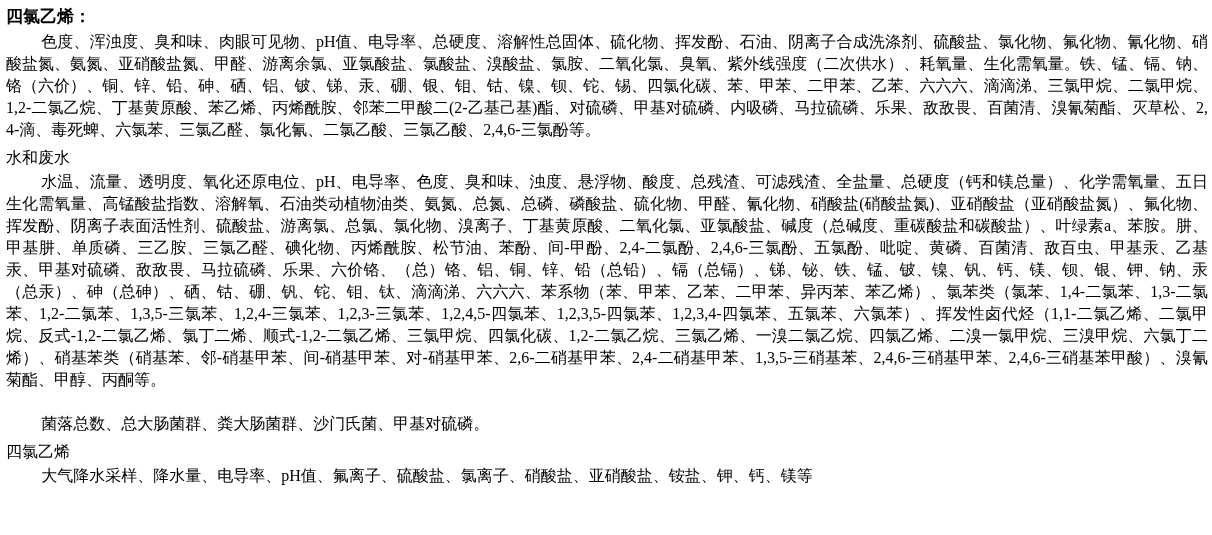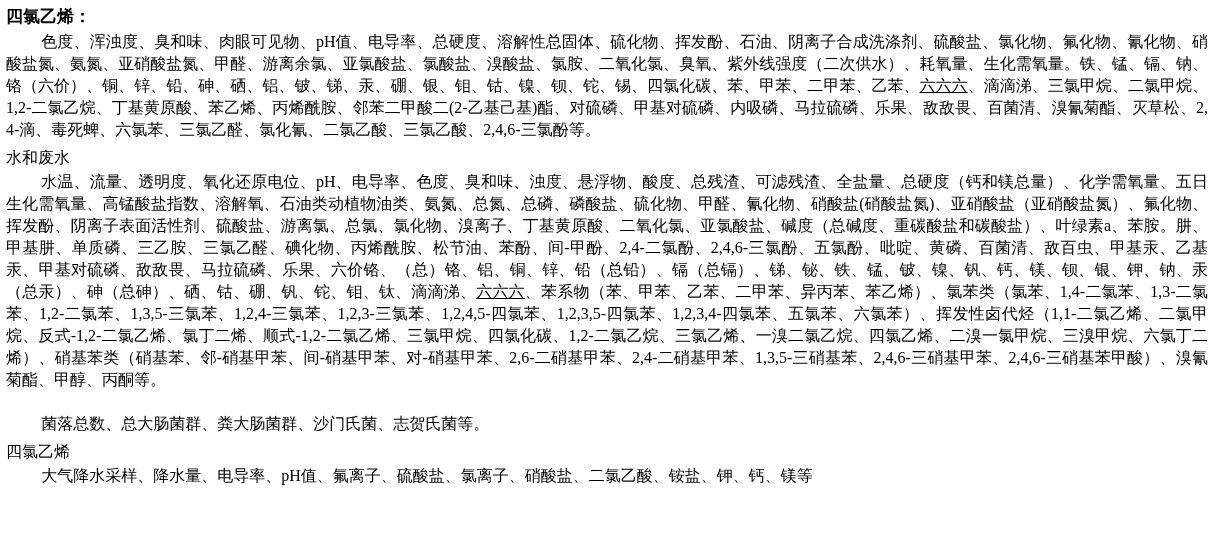--- a/index.html
+++ b/index.html
@@ -33,38 +33,37 @@
     margin: 2px 0 0 0;
     text-align: justify;
     text-justify: inter-character;
     word-break: break-all;
     text-indent: 2.2em;
   }
   .para.gap-before {
     margin-top: 22px;
   }
   .u {
-    text-decoration: underline;
   }
 </style>
 </head>
 <body>
 
 <div class="doc">
 
   <div class="heading">四氯乙烯：</div>
 
   <div class="section">
     <p class="para"><span>色度、浑浊度、臭和味、肉眼可见物、pH值、电导率、总硬度、溶解性总固体、硫化物、挥发酚、石油、阴离子合成洗涤剂、硫酸盐、氯化物、氟化物、氰化物、硝酸盐氮、氨氮、亚硝酸盐氮、甲醛、游离余氯、亚氯酸盐、氯酸盐、溴酸盐、氯胺、二氧化氯、臭氧、紫外线强度（二次供水）、耗氧量、生化需氧量。铁、锰、镉、钠、铬（六价）、铜、锌、铅、砷、硒、铝、铍、锑、汞、硼、银、钼、钴、镍、钡、铊、锡、四氯化碳、苯、甲苯、二甲苯、乙苯、</span><span class="u">六六六</span><span>、滴滴涕、三氯甲烷、二氯甲烷、1,2-二氯乙烷、丁基黄原酸、苯乙烯、丙烯酰胺、邻苯二甲酸二(2-乙基己基)酯、对硫磷、甲基对硫磷、内吸磷、马拉硫磷、乐果、敌敌畏、百菌清、溴氰菊酯、灭草松、2,4-滴、毒死蜱、六氯苯、三氯乙醛、氯化氰、二氯乙酸、三氯乙酸、2,4,6-三氯酚等。</span></p>
   </div>
 
   <div class="section">
     <div class="section-title">水和废水</div>
     <p class="para"><span>水温、流量、透明度、氧化还原电位、pH、电导率、色度、臭和味、浊度、悬浮物、酸度、总残渣、可滤残渣、全盐量、总硬度（钙和镁总量）、化学需氧量、五日生化需氧量、高锰酸盐指数、溶解氧、石油类动植物油类、氨氮、总氮、总磷、磷酸盐、硫化物、甲醛、氰化物、硝酸盐(硝酸盐氮)、亚硝酸盐（亚硝酸盐氮）、氟化物、挥发酚、阴离子表面活性剂、硫酸盐、游离氯、总氯、氯化物、溴离子、丁基黄原酸、二氧化氯、亚氯酸盐、碱度（总碱度、重碳酸盐和碳酸盐）、叶绿素a、苯胺。肼、甲基肼、单质磷、三乙胺、三氯乙醛、碘化物、丙烯酰胺、松节油、苯酚、间-甲酚、2,4-二氯酚、2,4,6-三氯酚、五氯酚、吡啶、黄磷、百菌清、敌百虫、甲基汞、乙基汞、甲基对硫磷、敌敌畏、马拉硫磷、乐果、六价铬、（总）铬、铝、铜、锌、铅（总铅）、镉（总镉）、锑、铋、铁、锰、铍、镍、钒、钙、镁、钡、银、钾、钠、汞（总汞）、砷（总砷）、硒、钴、硼、钒、铊、钼、钛、滴滴涕、</span><span class="u">六六六</span><span>、苯系物（苯、甲苯、乙苯、二甲苯、异丙苯、苯乙烯）、氯苯类（氯苯、1,4-二氯苯、1,3-二氯苯、1,2-二氯苯、1,3,5-三氯苯、1,2,4-三氯苯、1,2,3-三氯苯、1,2,4,5-四氯苯、1,2,3,5-四氯苯、1,2,3,4-四氯苯、五氯苯、六氯苯）、挥发性卤代烃（1,1-二氯乙烯、二氯甲烷、反式-1,2-二氯乙烯、氯丁二烯、顺式-1,2-二氯乙烯、三氯甲烷、四氯化碳、1,2-二氯乙烷、三氯乙烯、一溴二氯乙烷、四氯乙烯、二溴一氯甲烷、三溴甲烷、六氯丁二烯）、硝基苯类（硝基苯、邻-硝基甲苯、间-硝基甲苯、对-硝基甲苯、2,6-二硝基甲苯、2,4-二硝基甲苯、1,3,5-三硝基苯、2,4,6-三硝基甲苯、2,4,6-三硝基苯甲酸）、溴氰菊酯、甲醇、丙酮等。</span></p>
-    <p class="para gap-before"><span>菌落总数、总大肠菌群、粪大肠菌群、沙门氏菌、志贺氏菌等。</span></p>
+    <p class="para gap-before"><span>菌落总数、总大肠菌群、粪大肠菌群、沙门氏菌、甲基对硫磷。</span></p>
   </div>
 
   <div class="section">
     <div class="section-title">四氯乙烯</div>
-    <p class="para"><span>大气降水采样、降水量、电导率、pH值、氟离子、硫酸盐、氯离子、硝酸盐、二氯乙酸、铵盐、钾、钙、镁等</span></p>
+    <p class="para"><span>大气降水采样、降水量、电导率、pH值、氟离子、硫酸盐、氯离子、硝酸盐、亚硝酸盐、铵盐、钾、钙、镁等</span></p>
   </div>
 
 </div>
 
 </body></html>

